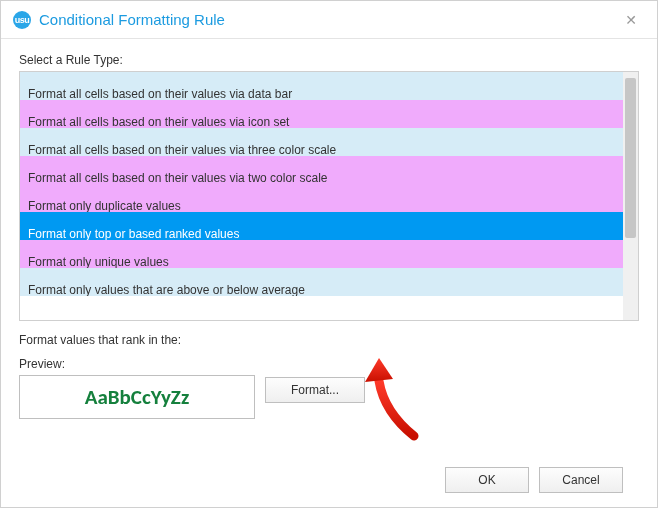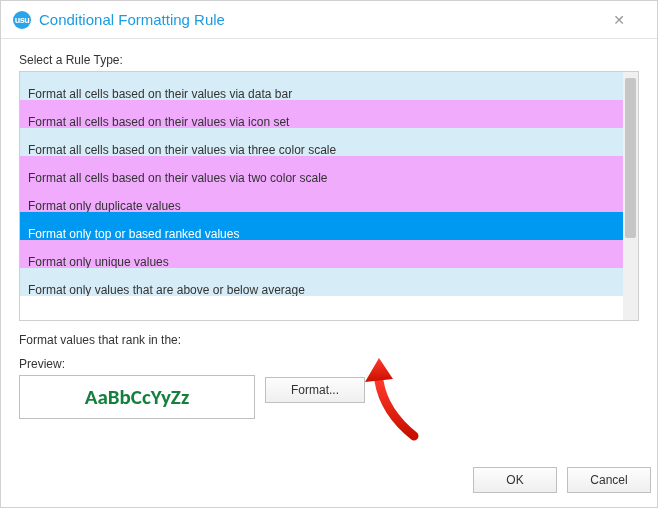--- a/index.html
+++ b/index.html
@@ -11,21 +11,21 @@
     font-size: 12px;
     color: #333;
     background: #fff;
     position: relative;
     border: 1px solid #d0d0d0;
   }
   .titlebar {
     height: 38px;
     display: flex;
     align-items: center;
-    padding: 0 26px 0 12px;
+    padding: 0 14px 0 12px;
     border-bottom: 1px solid #e4e4e4;
   }
   .app-icon {
     width: 18px; height: 18px;
     border-radius: 50%;
     background: #2aa6e8;
     color: #fff;
     font-size: 9px;
     font-weight: bold;
     display: flex; align-items: center; justify-content: center;
@@ -161,21 +161,21 @@
     background: linear-gradient(#fdfdfd, #efefef);
     padding: 0 4px;
     font-size: 12px;
     display: inline-flex; align-items: center; justify-content: center;
     cursor: pointer;
     color: #333;
   }
   .format-btn { width: 100px; margin-top: 20px; }
   .footer {
     position: absolute;
-    right: 6px;
+    right: 34px;
     bottom: 14px;
     display: flex;
     gap: 10px;
   }
   .footer .btn { width: 84px; }
 
   .arrow-svg {
     position: absolute;
     left: 358px;
     top: 355px;

